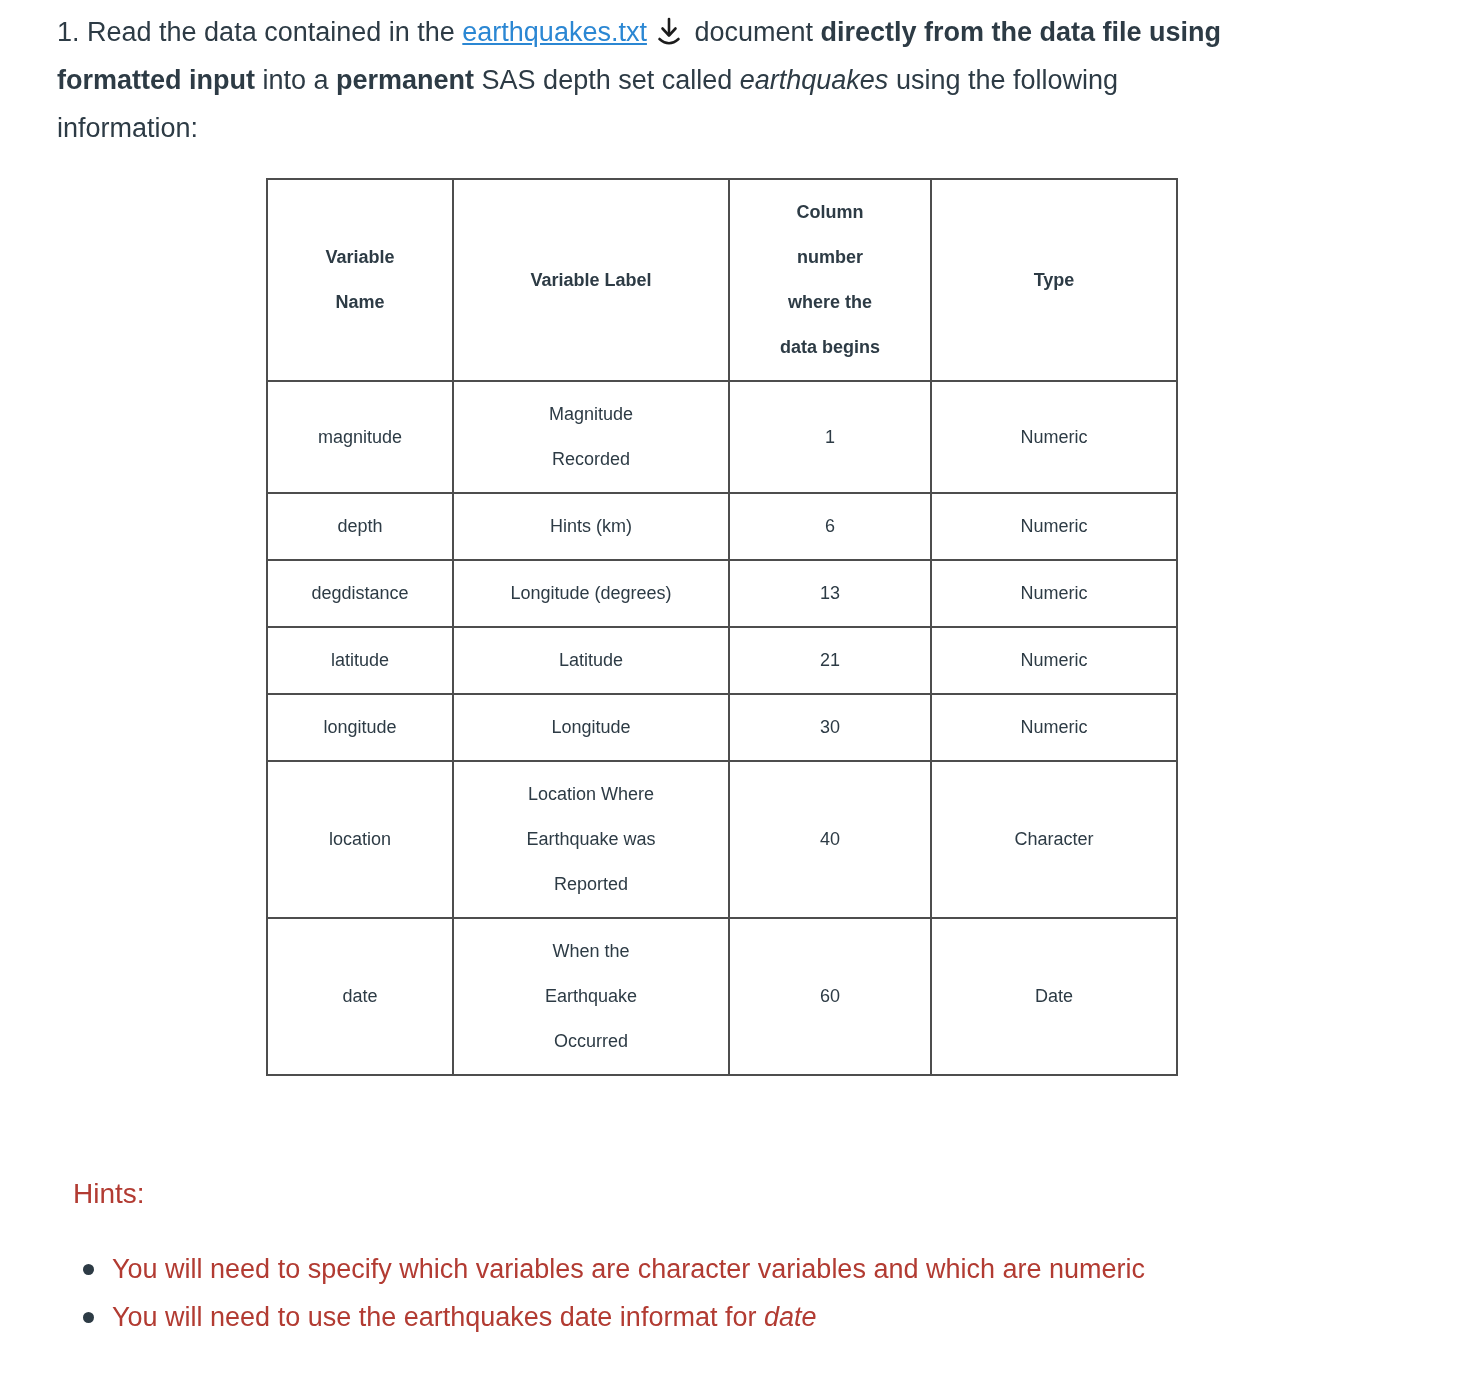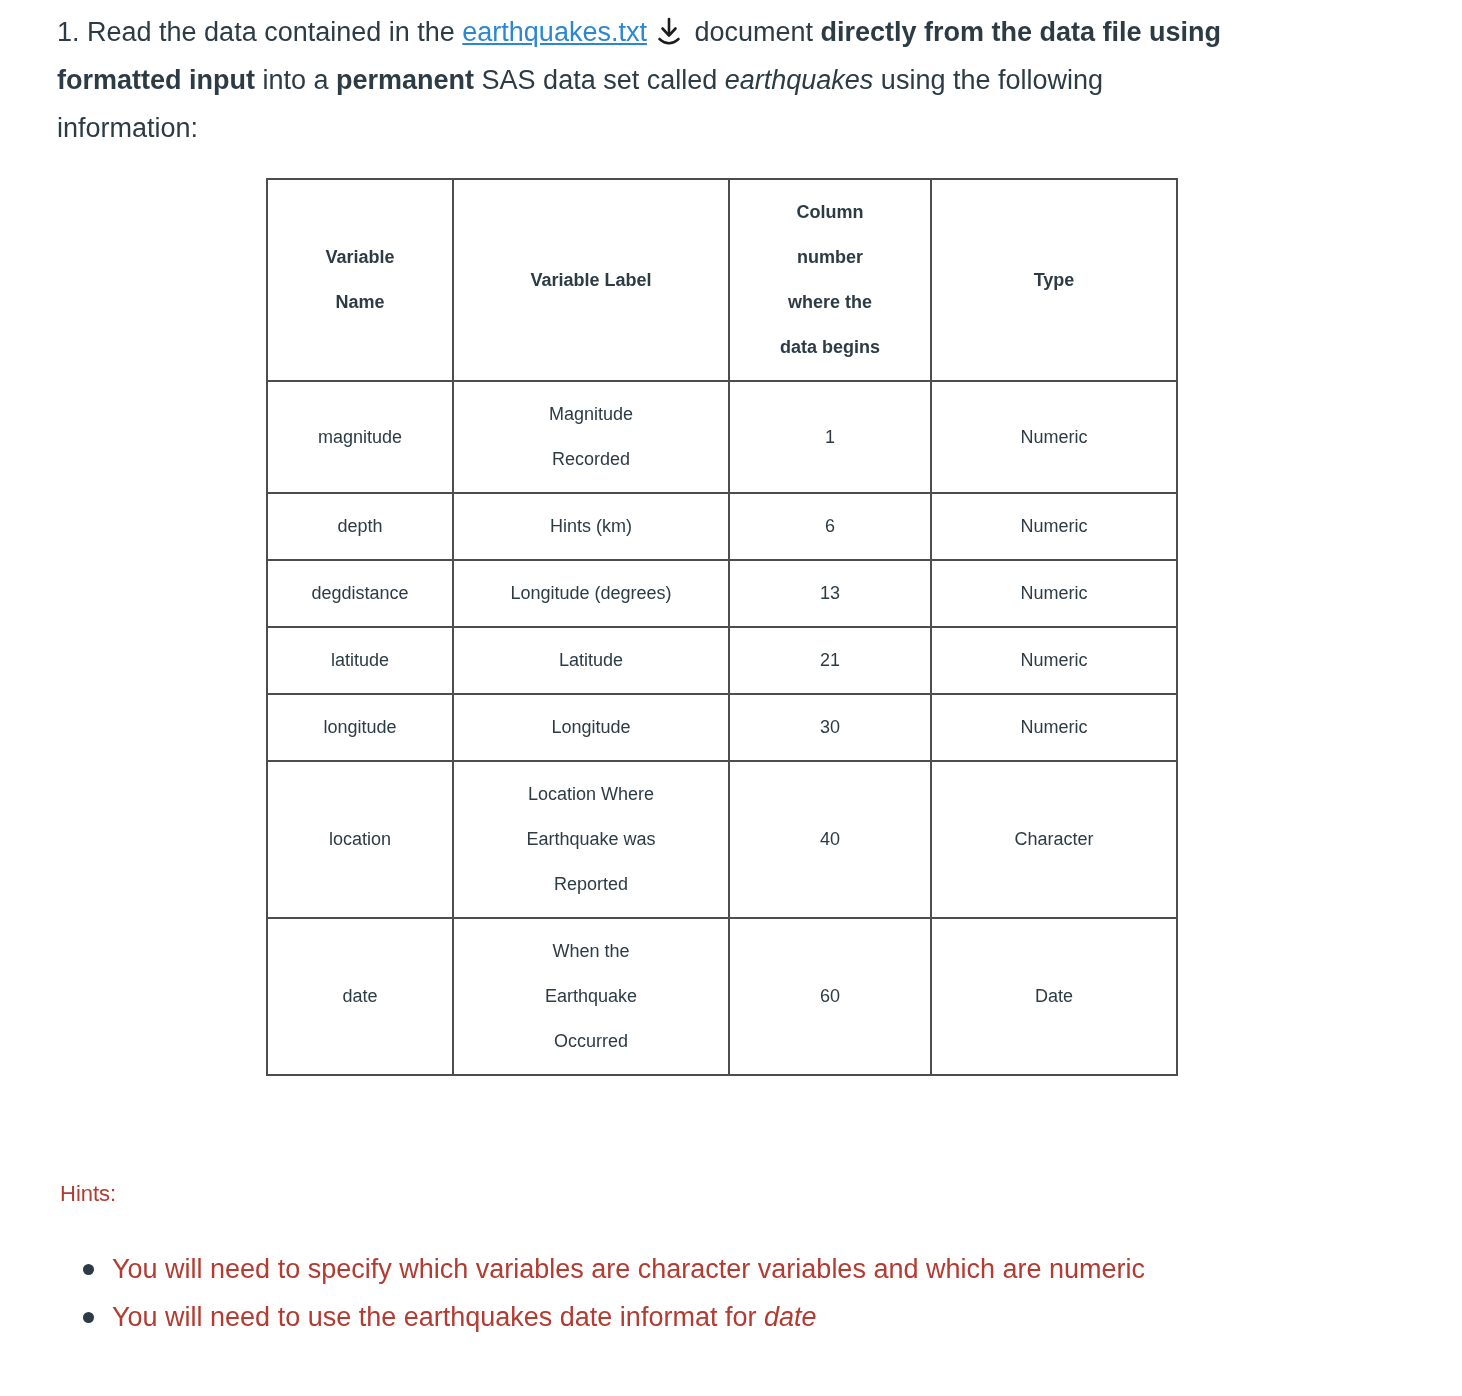--- a/index.html
+++ b/index.html
@@ -46,22 +46,22 @@
     text-align: center;
     vertical-align: middle;
     font-size: 18px;
     line-height: 45px;
     padding: 10px 8px;
     white-space: pre-line;
     color: #2d3b45;
   }
   .vars th { font-weight: 700; }
   .hints-title {
-    margin: 94px 0 0 3px;
-    font-size: 22px;
+    margin: 94px 0 0 16px;
+    font-size: 28px;
     line-height: 47px;
     color: #b23b32;
   }
   ul.hints-list {
     margin: 28px 0 0 0;
     padding: 0 0 0 55px;
     list-style: none;
   }
   .hints-list li {
     position: relative;
@@ -83,21 +83,21 @@
 </style>
 </head>
 <body>
 
 <div class="page">
 
   <p class="intro"><span>1. Read the data contained in the </span><a href="#" class="file-link">earthquakes.txt</a><span class="dl-icon"><svg width="30" height="34" viewBox="0 0 30 34">
           <path d="M15 3 V18.5" stroke="#1c1c1c" stroke-width="2.6" stroke-linecap="round" fill="none"></path>
           <path d="M8.5 12.5 L15 19.5 L21.5 12.5" stroke="#1c1c1c" stroke-width="2.6" stroke-linecap="round" stroke-linejoin="round" fill="none"></path>
           <path d="M5.5 23 Q15 31.5 24.5 23" stroke="#1c1c1c" stroke-width="2.6" stroke-linecap="round" fill="none"></path>
-        </svg></span><span> document </span><strong>directly from the data file using</strong><br><strong>formatted input</strong><span> into a </span><strong>permanent</strong><span> SAS data set called </span><em>earthquakes</em><span> using the following</span><br><span>information:</span></p>
+        </svg></span><span> document </span><strong>directly from the data file using</strong><br><strong>formatted input</strong><span> into a </span><strong>permanent</strong><span> SAS depth set called </span><em>earthquakes</em><span> using the following</span><br><span>information:</span></p>
 
   <table class="vars">
     <colgroup>
       <col style="width:186px">
       <col style="width:276px">
       <col style="width:202px">
       <col style="width:246px">
     </colgroup>
     <thead>
       <tr>

